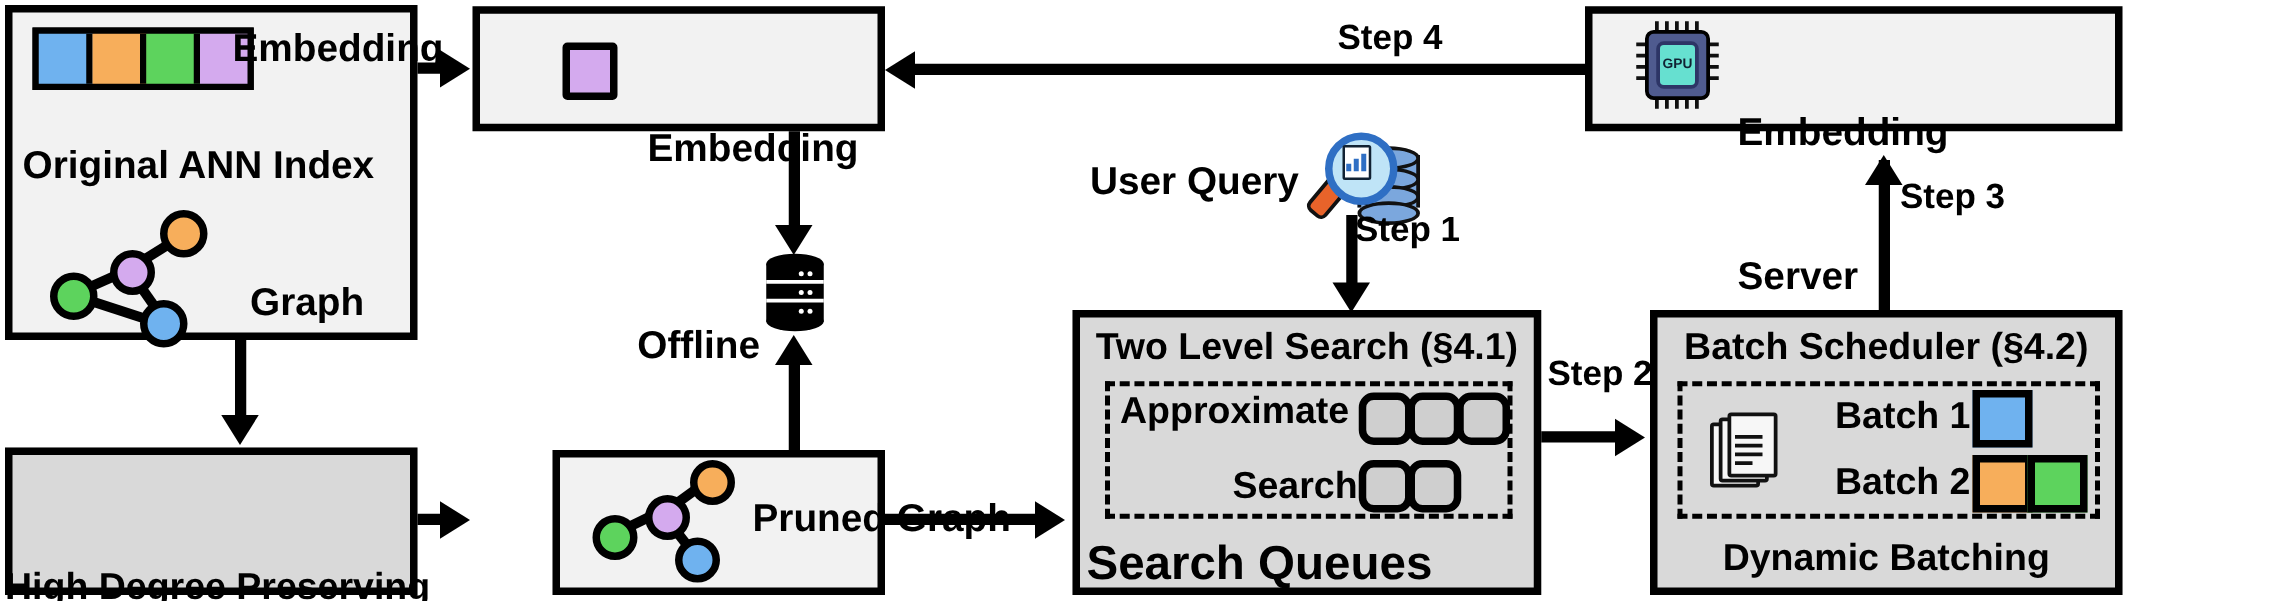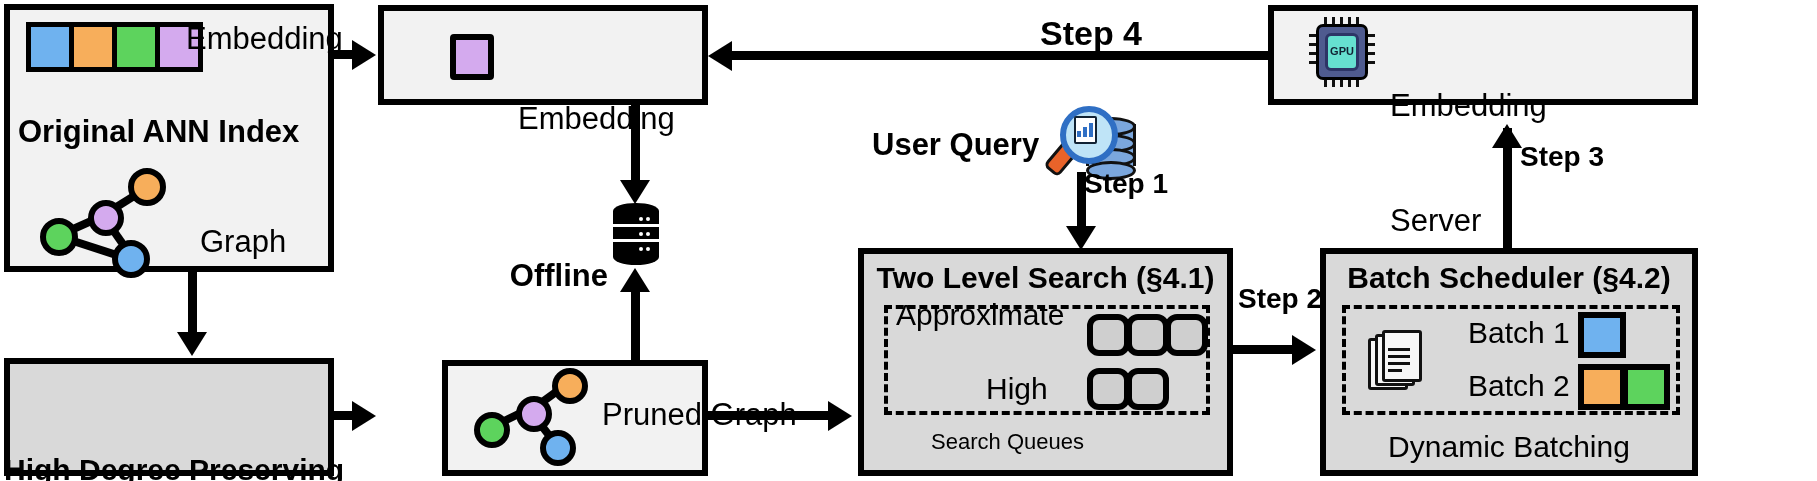--- a/index.html
+++ b/index.html
@@ -4,21 +4,21 @@
 <style>
   html,body{margin:0;padding:0;background:#ffffff;}
   body{font-family:"Liberation Sans",sans-serif;}
   #stage{position:relative;width:1817px;height:481px;background:#fff;overflow:hidden;}
 
   .box{position:absolute;box-sizing:border-box;border:6px solid #000;background:#f2f2f2;}
   .box.gray{background:#d9d9d9;}
   .dashbox{position:absolute;box-sizing:border-box;border:4px dashed #000;}
 
   .lbl{position:absolute;color:#000;white-space:pre;line-height:1.12;}
-  .lbl.reg{font-weight:400;}
+  .lbl.reg{font-weight:700;}
   .lbl.bold{font-weight:700;}
   .ctr{text-align:center;}
 
   
   .ln-h{position:absolute;background:#000;height:9px;}
   .ln-v{position:absolute;background:#000;width:9px;}
   .ah{position:absolute;width:0;height:0;}
   .ah.right{border-top:15px solid transparent;border-bottom:15px solid transparent;border-left:24px solid #000;}
   .ah.left{border-top:15px solid transparent;border-bottom:15px solid transparent;border-right:24px solid #000;}
   .ah.down{border-left:15px solid transparent;border-right:15px solid transparent;border-top:24px solid #000;}
@@ -181,30 +181,30 @@
   <div class="ln-v" style="left:1077px;top:172px;height:62px;"></div>
   <div class="ah down" style="left:1066px;top:226px;"></div>
   <div class="lbl bold" style="left:1084px;top:168px;font-size:28px;">Step 1</div>
 
   <div class="box gray" style="left:858px;top:248px;width:375px;height:228px;">
   </div>
   <div class="lbl bold ctr" style="left:858px;top:261px;width:375px;font-size:30px;">Two Level Search (§4.1)</div>
 
   <div class="dashbox" style="left:884px;top:305px;width:326px;height:110px;"></div>
 
-  <div class="lbl reg" style="left:896px;top:298px;font-size:30px;">Approximate</div>
+  <div class="lbl reg" style="left:896px;top:312px;font-size:30px;">Approximate</div>
   <div class="slot" style="left:1087px;top:314px;width:43px;height:42px;"></div>
   <div class="slot" style="left:1126px;top:314px;width:43px;height:42px;"></div>
   <div class="slot" style="left:1165px;top:314px;width:43px;height:42px;"></div>
 
-  <div class="lbl reg" style="left:986px;top:372px;font-size:30px;">High</div>
+  <div class="lbl reg" style="left:986px;top:372px;font-size:30px;">Search</div>
   <div class="slot" style="left:1087px;top:368px;width:43px;height:42px;"></div>
   <div class="slot" style="left:1126px;top:368px;width:43px;height:42px;"></div>
 
-  <div class="lbl reg ctr" style="left:858px;top:430px;width:299px;font-size:22px;">Search Queues</div>
+  <div class="lbl reg ctr" style="left:858px;top:430px;width:299px;font-size:38px;">Search Queues</div>
 
   <div class="ln-h" style="left:1233px;top:345px;width:66px;"></div>
   <div class="ah right" style="left:1292px;top:335px;"></div>
   <div class="lbl bold" style="left:1238px;top:283px;font-size:28px;">Step 2</div>
 
   <div class="box gray" style="left:1320px;top:248px;width:378px;height:228px;">
   </div>
   <div class="lbl bold ctr" style="left:1320px;top:261px;width:378px;font-size:30px;">Batch Scheduler (§4.2)</div>
 
   <div class="dashbox" style="left:1342px;top:305px;width:338px;height:110px;"></div>
@@ -257,15 +257,15 @@
     <div class="die" style="left:9px;top:9px;right:9px;bottom:9px;"></div>
     <div class="gtxt" style="top:21px;">GPU</div>
   </div>
   <div class="lbl reg" style="left:1390px;top:10px;font-size:31px;line-height:1.24;">
     <div>Embedding</div>
     <div>Server</div>
   </div>
 
   <div class="ln-h" style="left:730px;top:51px;width:538px;"></div>
   <div class="ah left" style="left:708px;top:41px;"></div>
-  <div class="lbl bold" style="left:1040px;top:14px;font-size:34px;">Step 4</div>
+  <div class="lbl bold" style="left:1070px;top:14px;font-size:28px;">Step 4</div>
 
 </div>
 
 </body></html>

